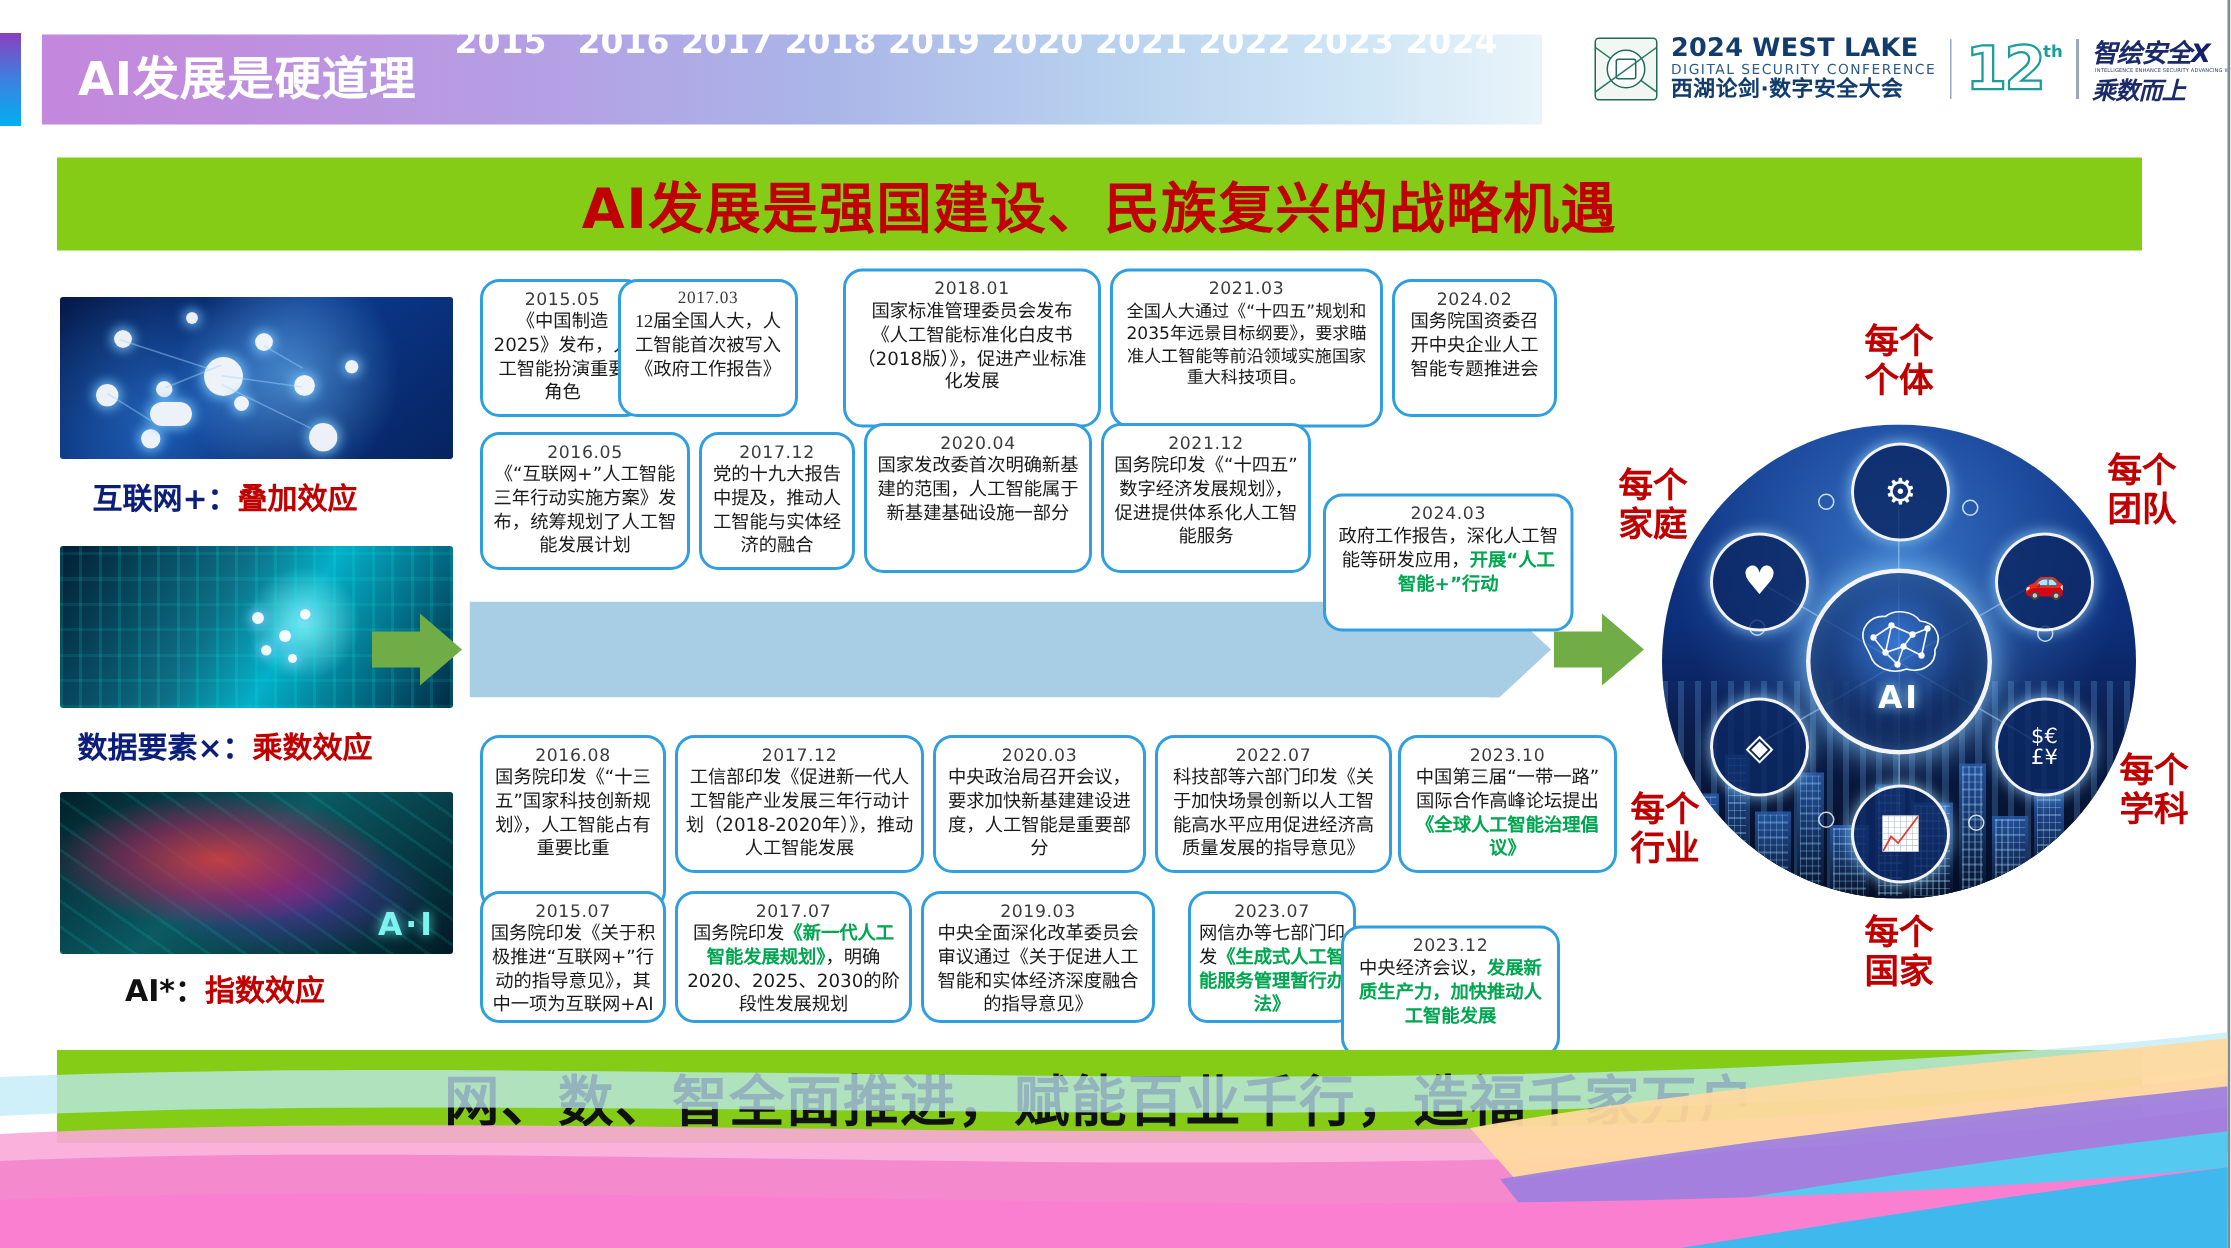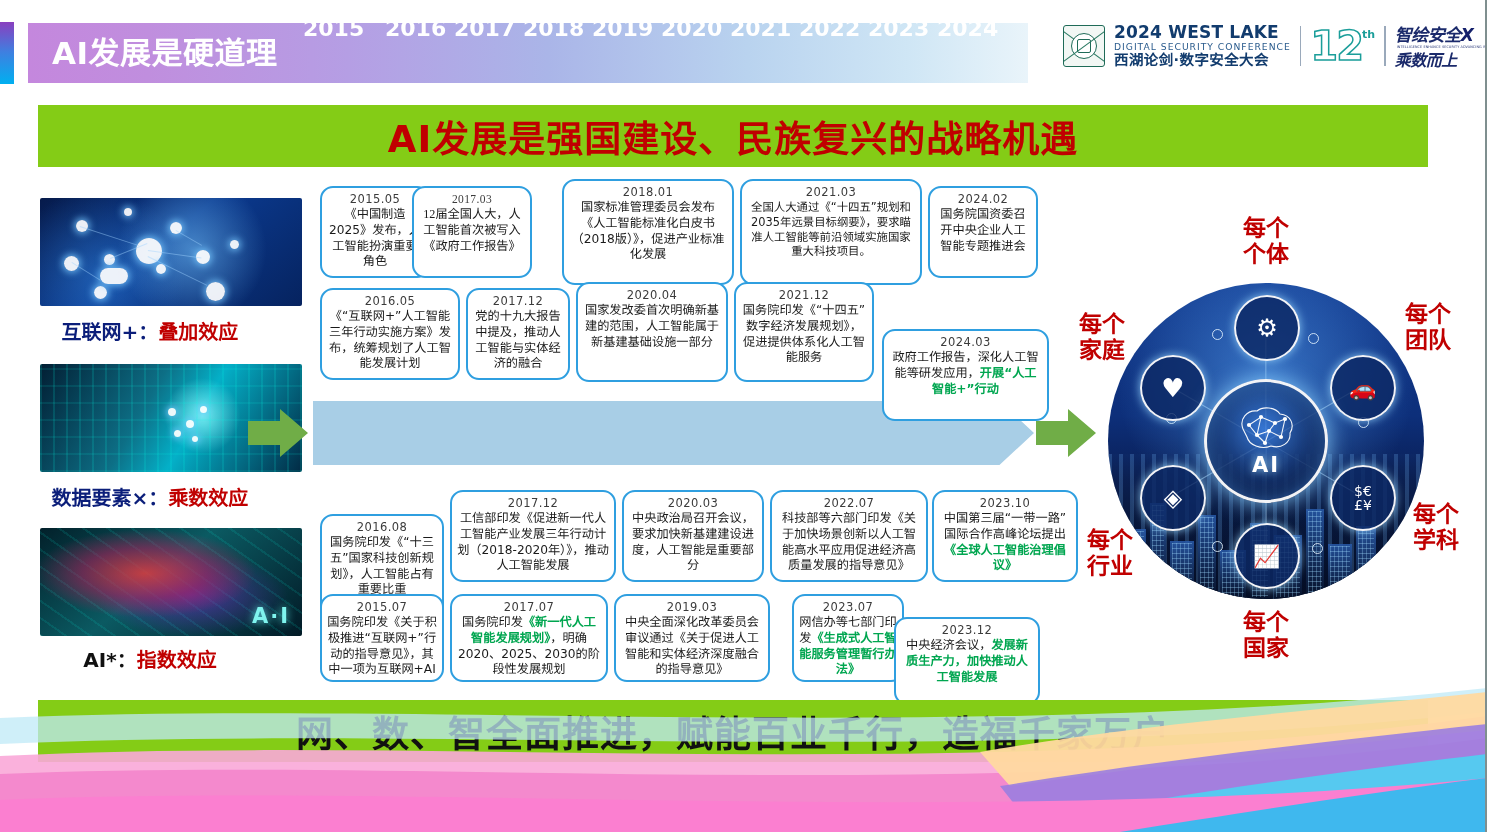--- a/index.html
+++ b/index.html
@@ -489,21 +489,21 @@
   </div>
   <div class="card" style="left:734px; top:282px; width:140px; height:100px;">
     <div class="dt">2021.12</div>
     <div class="bd">国务院印发《“十四五”数字经济发展规划》，促进提供体系化人工智能服务</div>
   </div>
   <div class="card" style="left:882px; top:288px; width:167px; height:92px;margin-top:41px;">
     <div class="dt">2024.03</div>
     <div class="bd"><span>政府工作报告，深化人工智能等研发应用，</span><span class="grn">开展“人工智能+”行动</span></div>
   </div>
 
-  <div class="card" style="left:320px; top:490px; width:124px; height:117px;margin-top:24px;">
+  <div class="card" style="left:320px; top:490px; width:124px; height:117px;">
     <div class="dt">2016.08</div>
     <div class="bd">国务院印发《“十三五”国家科技创新规划》，人工智能占有重要比重</div>
   </div>
   <div class="card" style="left:450px; top:490px; width:166px; height:92px;">
     <div class="dt">2017.12</div>
     <div class="bd">工信部印发《促进新一代人工智能产业发展三年行动计划（2018-2020年）》，推动人工智能发展</div>
   </div>
   <div class="card" style="left:622px; top:490px; width:142px; height:92px;">
     <div class="dt">2020.03</div>
     <div class="bd">中央政治局召开会议，要求加快新基建建设进度，人工智能是重要部分</div>

